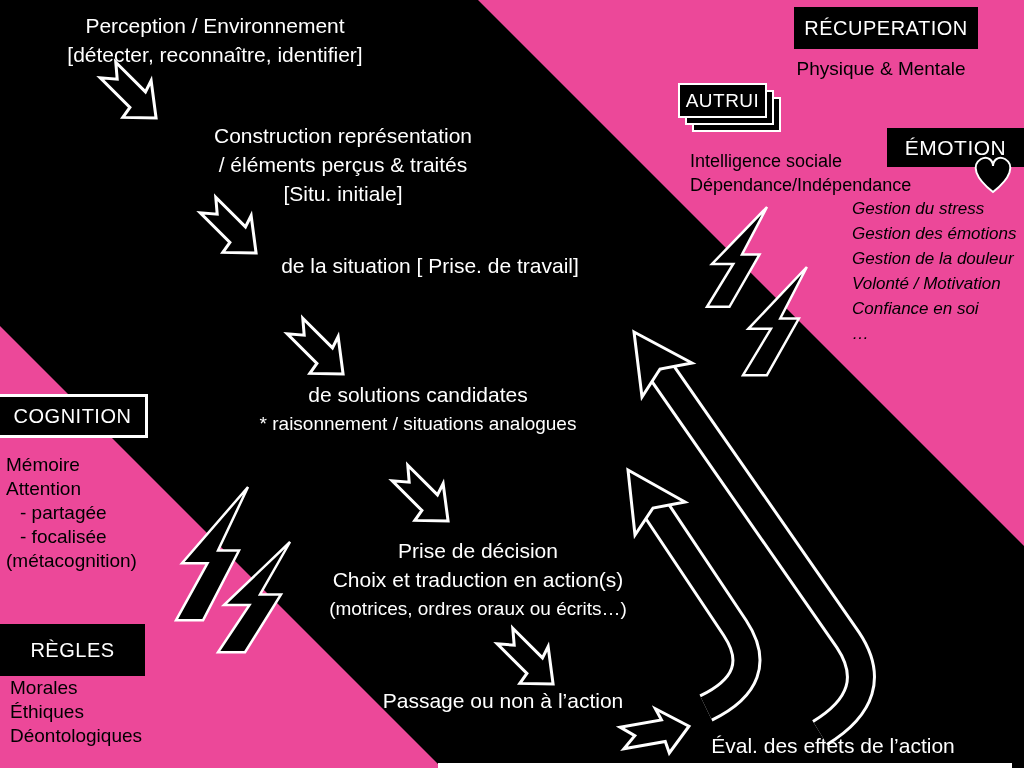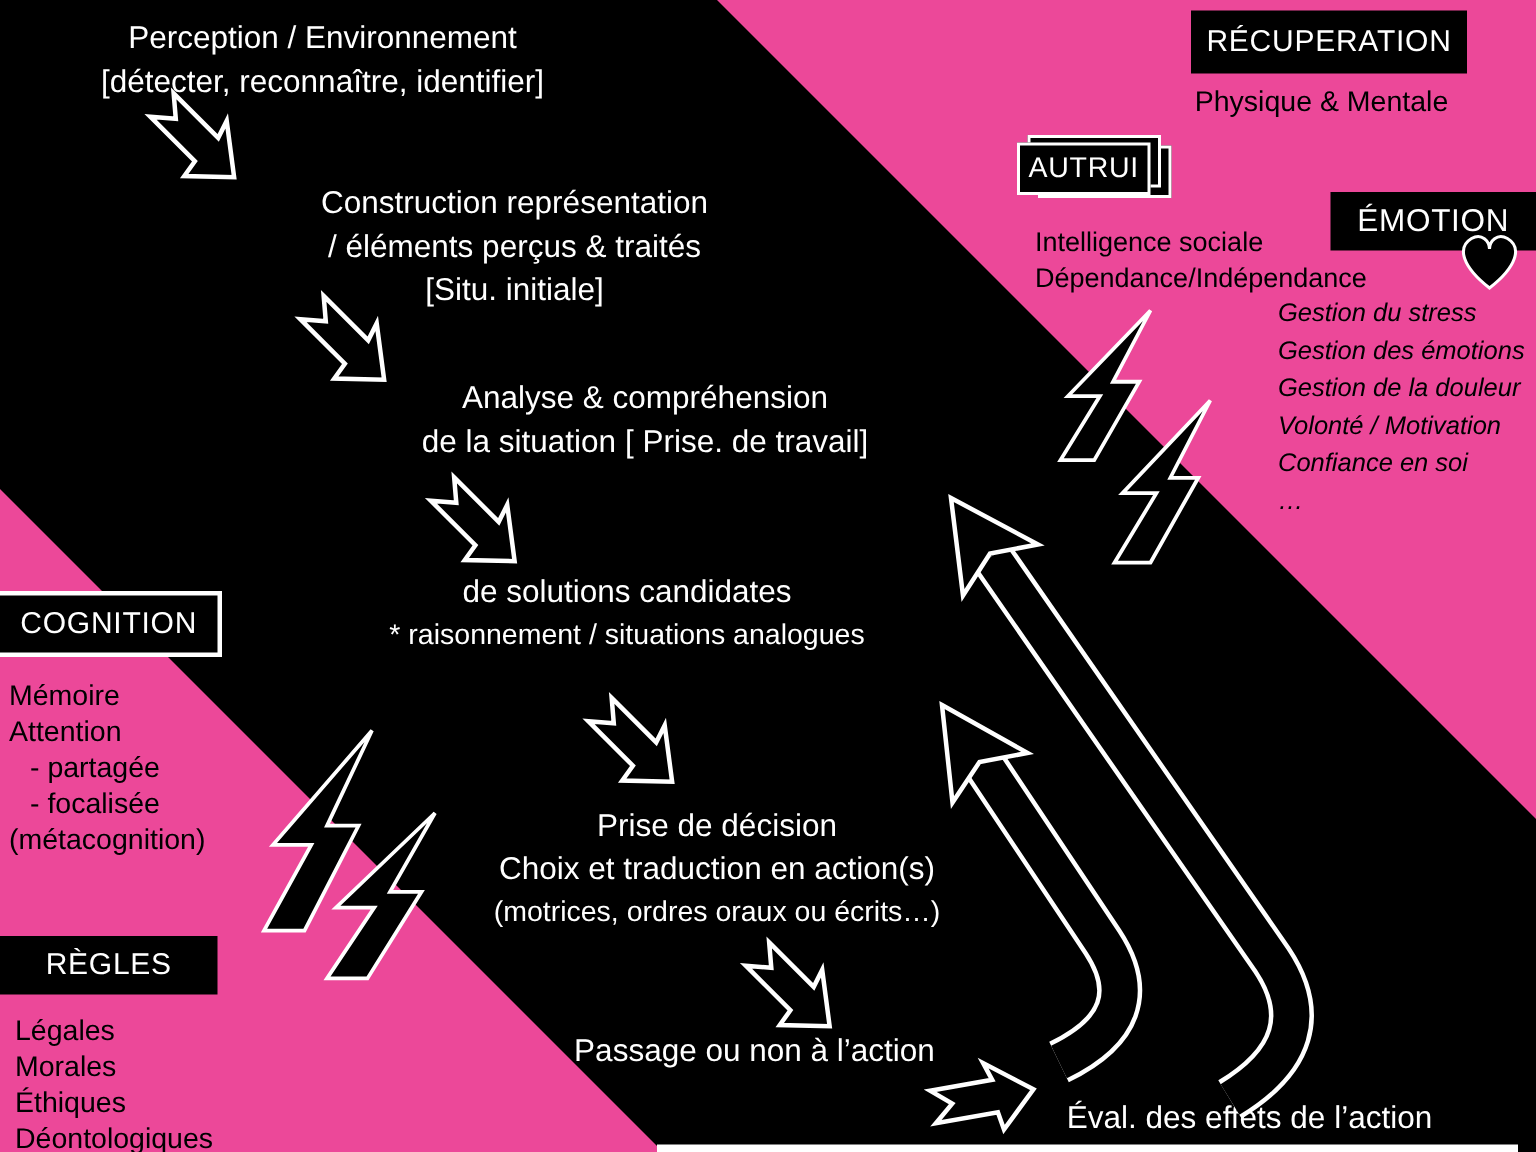--- a/index.html
+++ b/index.html
@@ -42,21 +42,20 @@
     <div>[détecter, reconnaître, identifier]</div>
   </div>
 
   <div class="txt flow on-band center" style="left:343px;top:121px;">
     <div>Construction représentation</div>
     <div>/ éléments perçus &amp; traités</div>
     <div>[Situ. initiale]</div>
   </div>
 
   <div class="txt flow on-band center" style="left:430px;top:251px;">
-    <div>Analyse &amp; compréhension</div>
     <div>de la situation [ Prise. de travail]</div>
   </div>
 
   <div class="txt flow on-band center" style="left:418px;top:380px;">
     <div>de solutions candidates</div>
     <div class="small">* raisonnement / situations analogues</div>
   </div>
 
   <div class="txt flow on-band center" style="left:478px;top:536px;">
     <div>Prise de décision</div>
@@ -72,21 +71,21 @@
     <div>Éval. des effets de l’action</div>
   </div>
 
   <div class="titlebox" style="left:794px;top:7px;width:184px;height:42px;">
     <span>RÉCUPERATION</span>
   </div>
   <div class="txt on-white center subtle" style="left:881px;top:58px;">Physique &amp; Mentale</div>
 
   <div class="autrui-layer" style="left:692px;top:97px;width:89px;height:35px;"></div>
   <div class="autrui-layer" style="left:685px;top:90px;width:89px;height:35px;"></div>
-  <div class="titlebox" style="left:678px;top:83px;width:89px;height:35px;border:2px solid #fff;box-sizing:border-box;font-size:19px;margin-top:12px;">
+  <div class="titlebox" style="left:678px;top:83px;width:89px;height:35px;border:2px solid #fff;box-sizing:border-box;font-size:19px;">
     <span>AUTRUI</span>
   </div>
   <div class="sidelist" style="left:690px;top:149px;font-size:18px;">
     <div>Intelligence sociale</div>
     <div>Dépendance/Indépendance</div>
   </div>
 
   <div class="titlebox" style="left:887px;top:128px;width:137px;height:39px;font-size:21px;">
     <span>ÉMOTION</span>
   </div>
@@ -103,25 +102,24 @@
     <span>COGNITION</span>
   </div>
   <div class="sidelist" style="left:6px;top:453px;">
     <div>Mémoire</div>
     <div>Attention</div>
     <div class="indent">- partagée</div>
     <div class="indent">- focalisée</div>
     <div>(métacognition)</div>
   </div>
 
-  <div class="titlebox" style="left:0px;top:624px;width:145px;height:39px;">
+  <div class="titlebox" style="left:0px;top:624px;width:145px;height:52px;">
     <span>RÈGLES</span>
   </div>
   <div class="sidelist" style="left:10px;top:676px;">
-    <div>Légales</div>
     <div>Morales</div>
     <div>Éthiques</div>
     <div>Déontologiques</div>
   </div>
 
   <svg class="layer" viewBox="0 0 1024 768">
 
     <g transform="translate(108,70) rotate(45)">
       <polygon points="0,-11 42,-11 38,-23 68,0 44,23 42,11 0,11 13,0" fill="#000" stroke="#fff" stroke-width="3"></polygon>
     </g>

